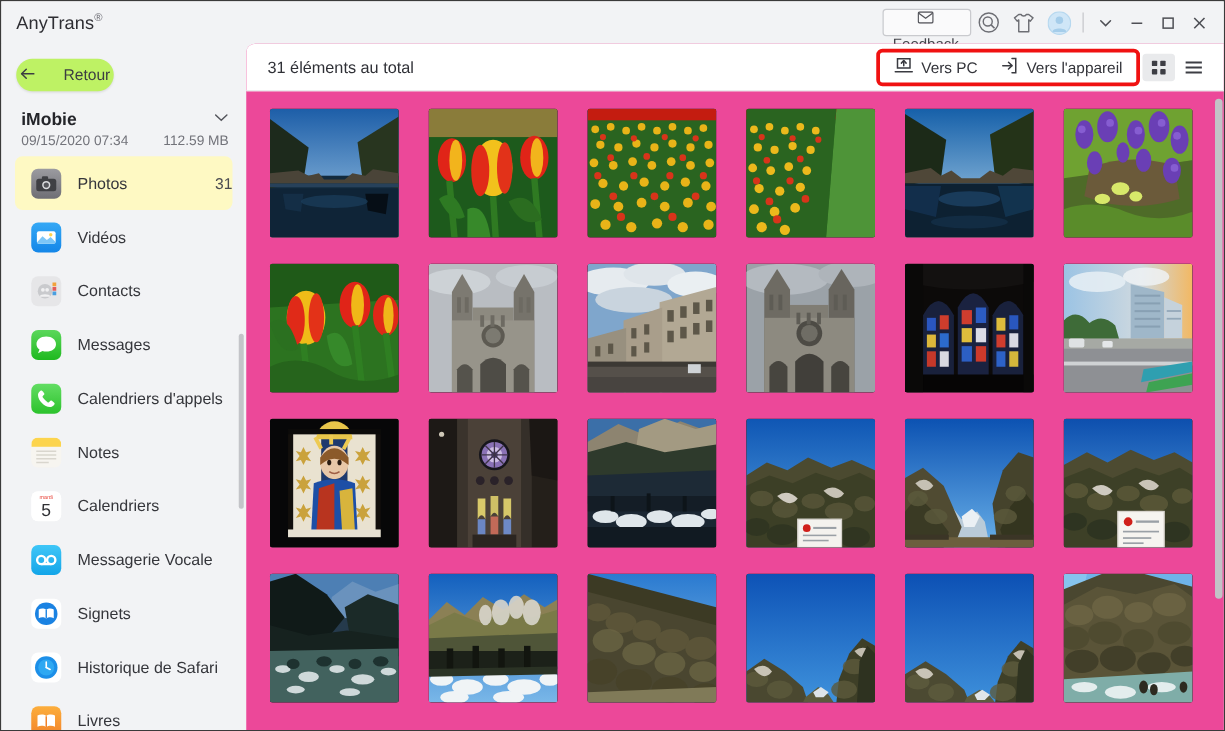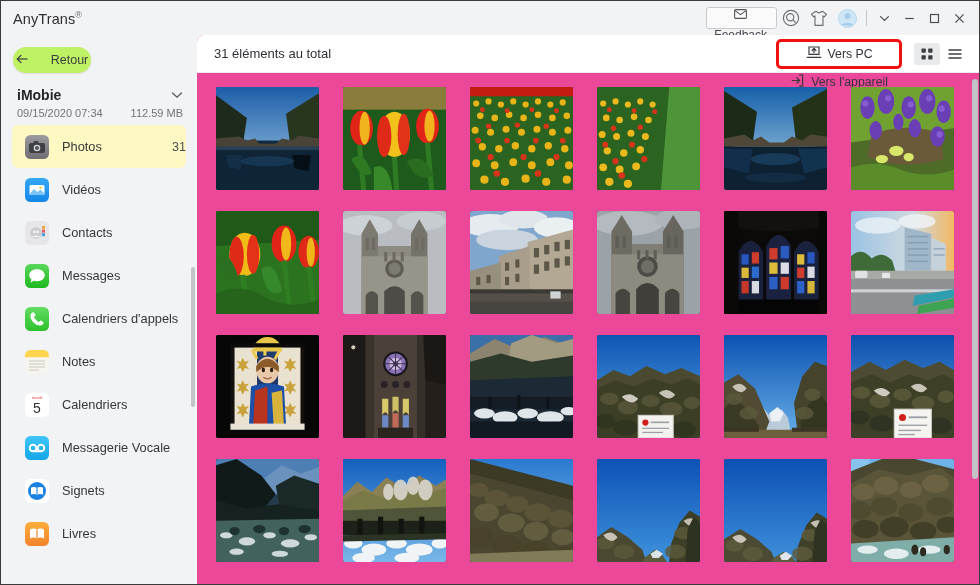--- a/index.html
+++ b/index.html
@@ -209,22 +209,21 @@
     gap: 2px;
   }
   .transfer-group {
     display: flex;
     align-items: center;
     border: 3px solid #f01111;
     border-radius: 5px;
     padding: 1px 5px;
     gap: 6px;
     height: 30px;
-    margin-right: 10px;
-    flex-direction: column;
+    margin-right: 0;
   }
   .transfer-btn {
     display: flex;
     align-items: center;
     gap: 6px;
     padding: 2px 6px;
     font-size: 12.3px;
     color: #33343a;
     white-space: nowrap;
     cursor: default;
@@ -468,20 +467,31 @@
           <span class="app-icon" style="background:#fff;">
             <svg width="24" height="24" viewBox="0 0 24 24">
               <circle cx="12" cy="12" r="9" fill="#1a82e2"></circle>
               <path d="M6 8.6 C7.8 7.6 10.4 7.6 12 8.9 C13.6 7.6 16.2 7.6 18 8.6 L18 15.6 C16.2 14.6 13.6 14.6 12 15.9 C10.4 14.6 7.8 14.6 6 15.6 Z" fill="#fff"></path>
               <line x1="12" y1="9" x2="12" y2="15.8" stroke="#1a82e2" stroke-width="1.1"></line>
             </svg>
           </span>
           <span class="nav-label">Signets</span>
         </div>
 
+        <div class="nav-item">
+          <span class="app-icon" style="background:#fff;">
+            <svg width="24" height="24" viewBox="0 0 24 24">
+              <circle cx="12" cy="12" r="9" fill="#1c8fe8"></circle>
+              <circle cx="12" cy="12" r="6.4" fill="#2ea8f2"></circle>
+              <line x1="12" y1="12" x2="12" y2="7.6" stroke="#fff" stroke-width="1.3" stroke-linecap="round"></line>
+              <line x1="12" y1="12" x2="15.1" y2="13.6" stroke="#fff" stroke-width="1.3" stroke-linecap="round"></line>
+            </svg>
+          </span>
+          <span class="nav-label">Historique de Safari</span>
+        </div>
 
         <div class="nav-item">
           <span class="app-icon" style="background:linear-gradient(#fcae3c,#f2832a);">
             <svg width="24" height="24" viewBox="0 0 24 24">
               <path d="M5 7.4 C7 6.3 10.3 6.3 12 7.8 C13.7 6.3 17 6.3 19 7.4 L19 16.4 C17 15.3 13.7 15.3 12 16.8 C10.3 15.3 7 15.3 5 16.4 Z" fill="#fff"></path>
               <line x1="12" y1="7.9" x2="12" y2="16.7" stroke="#f2832a" stroke-width="1.2"></line>
             </svg>
           </span>
           <span class="nav-label">Livres</span>
         </div>

